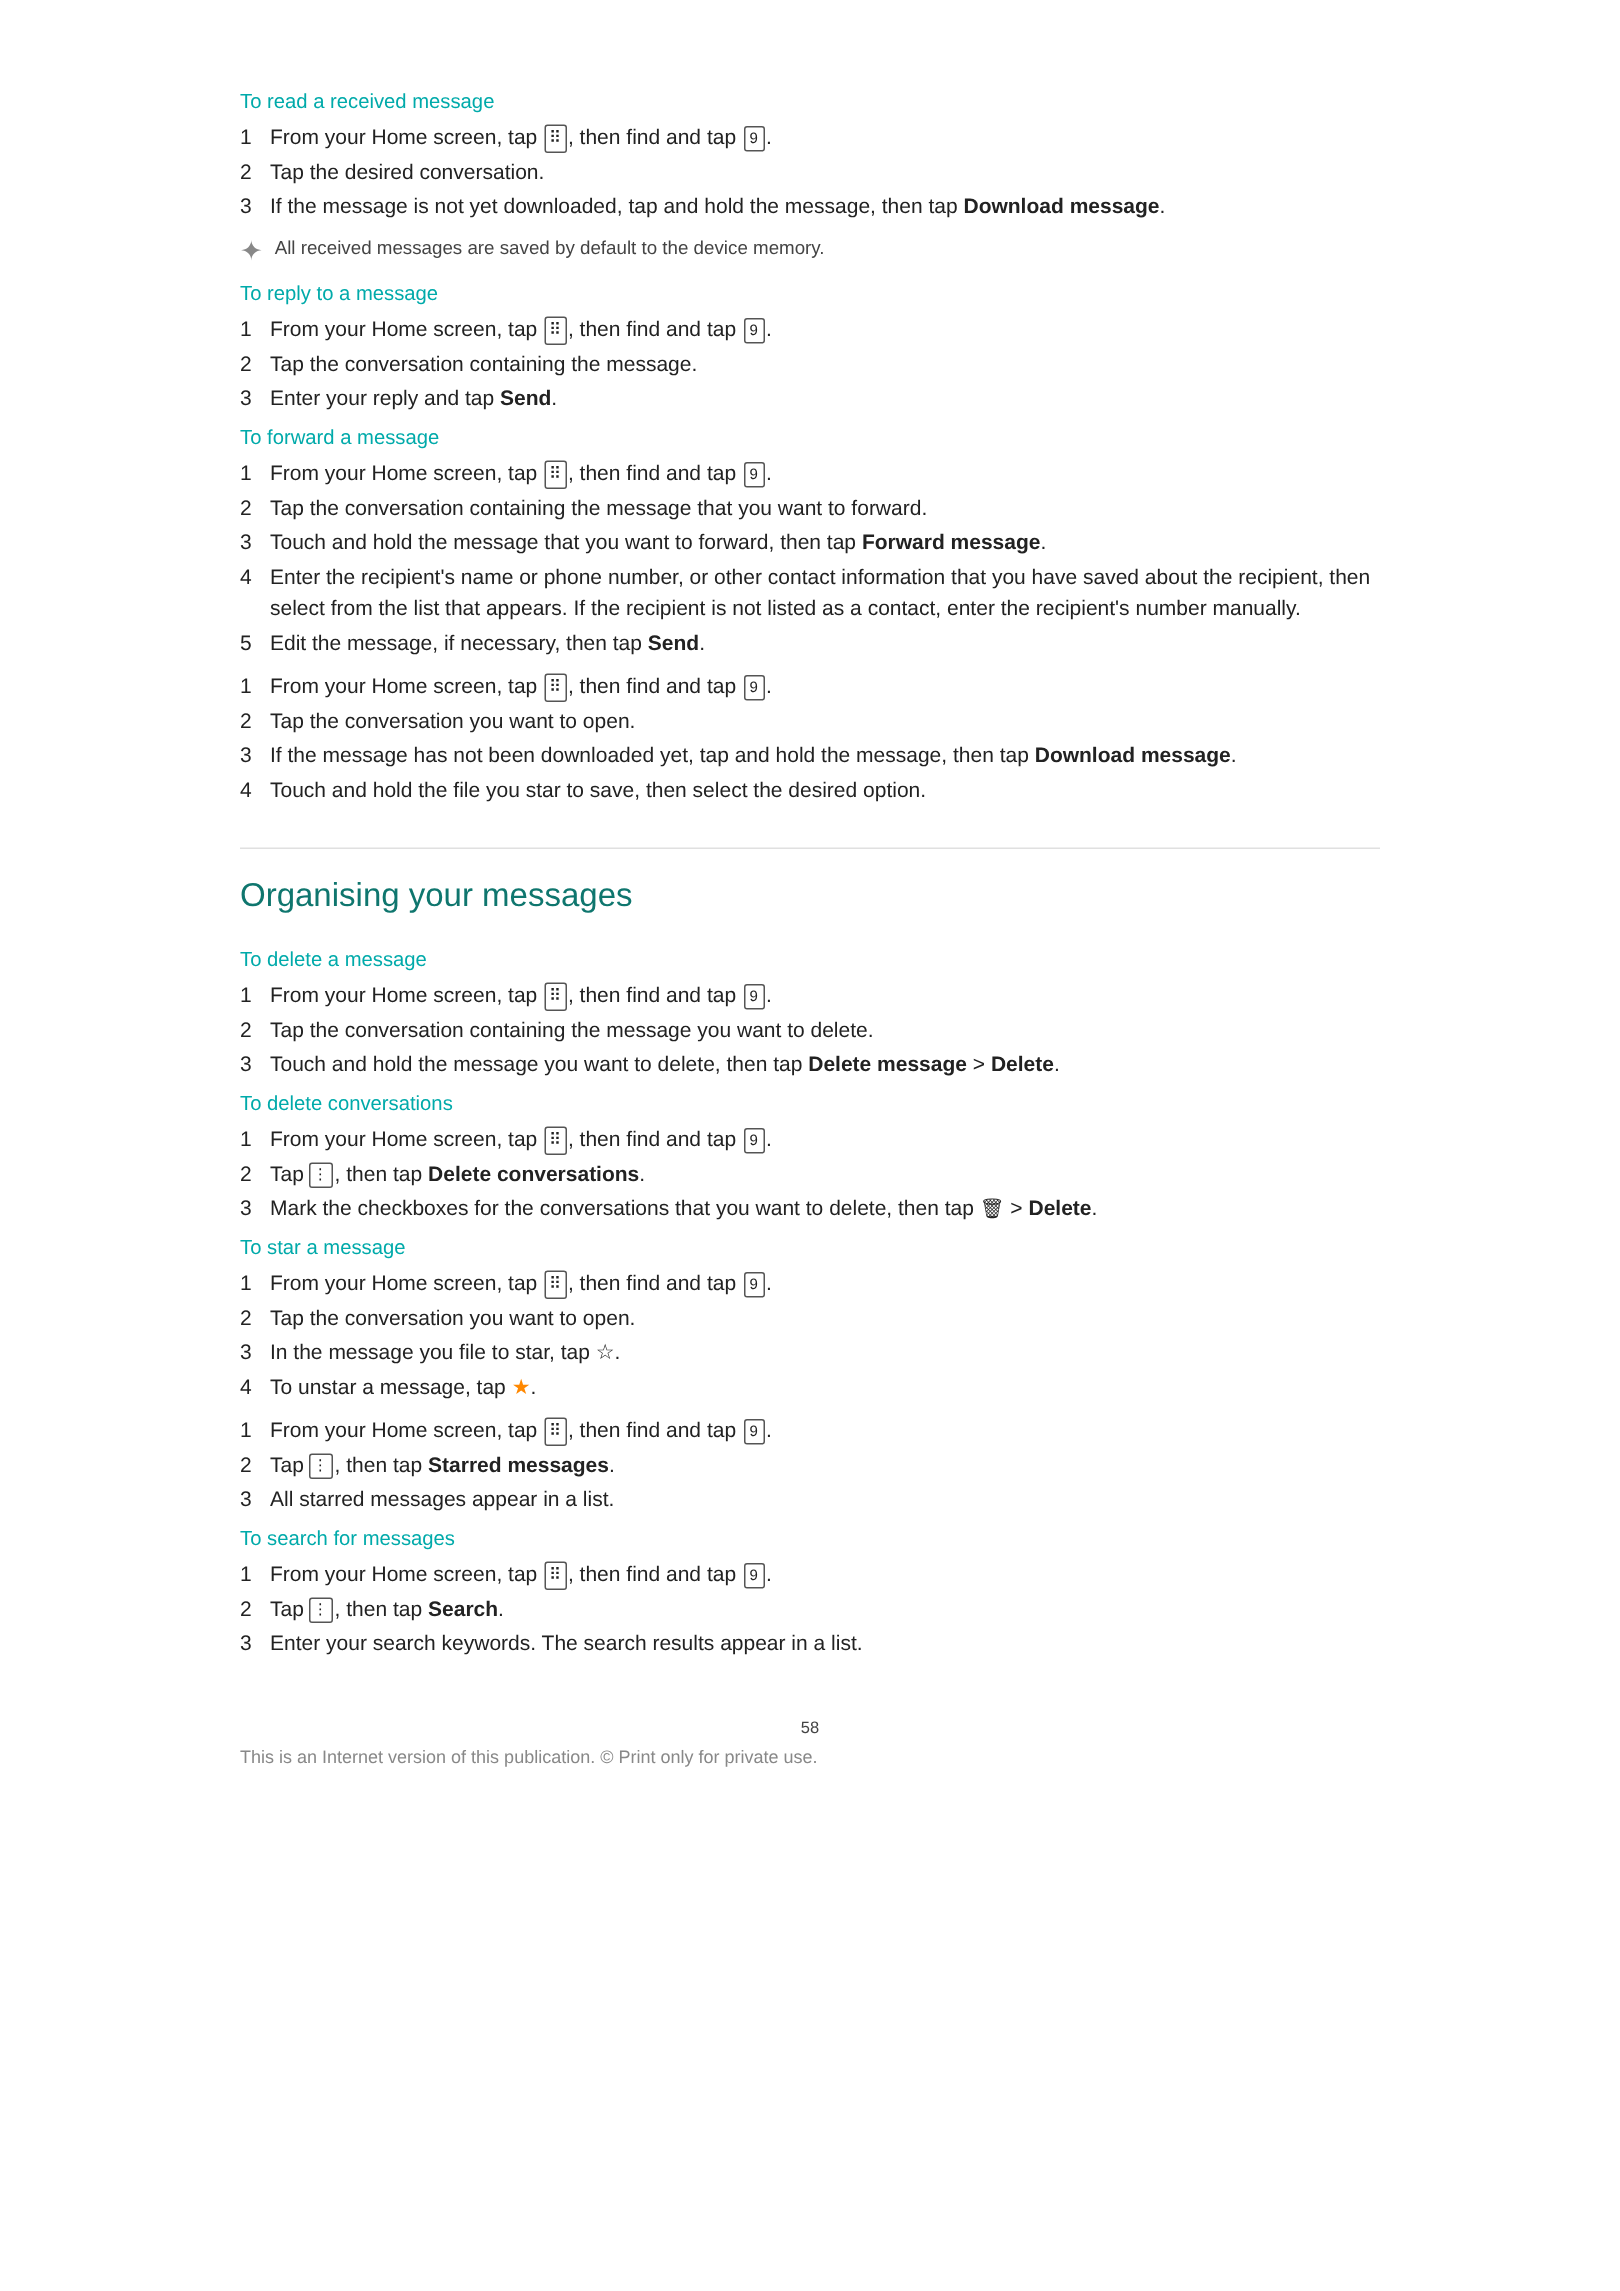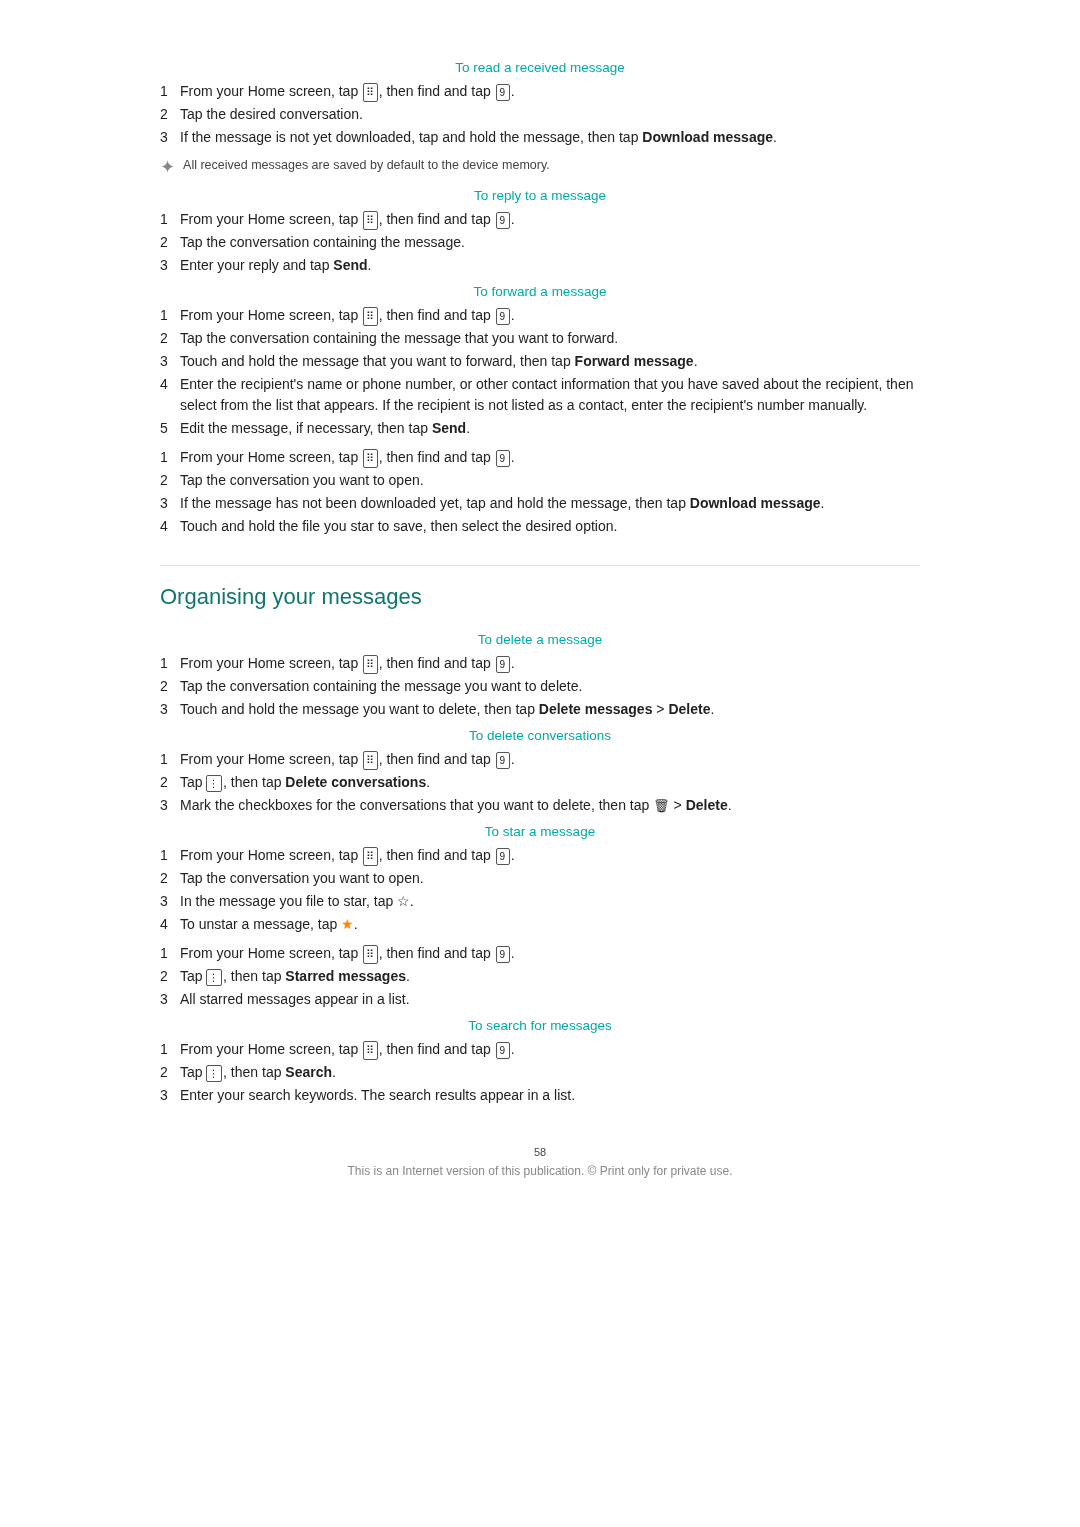--- a/index.html
+++ b/index.html
@@ -17,21 +17,20 @@
       min-height: 1527px;
       background: #ffffff;
       padding: 60px 160px 60px 160px;
       position: relative;
     }
     .section-heading {
       color: #00aaaa;
       font-size: 13.5px;
       margin-bottom: 6px;
       margin-top: 18px;
-      text-align: center;
     }
     .section-heading:first-child {
       margin-top: 0;
     }
     ol {
       margin-left: 0;
       padding-left: 0;
       list-style: none;
       margin-bottom: 8px;
     }
@@ -89,21 +88,21 @@
       color: #888;
       font-size: 12px;
     }
     .page-number {
       margin-top: 12px;
       margin-bottom: 4px;
       color: #444;
       font-size: 11px;
     }
     .footer-note {
-      text-align: center;
+      text-align: left;
       font-size: 12px;
       color: #888;
       margin-top: 6px;
     }
     
     .icon-grid {
       display: inline-block;
       font-size: 11px;
       letter-spacing: 0.5px;
       vertical-align: middle;
@@ -228,21 +227,21 @@
       <li>
         <span class="num">1</span>
         <span class="text">From your Home screen, tap <span class="icon-grid">⠿</span>, then find and tap <span class="icon-grid" style="font-size:10px;padding:0 3px;">9</span>.</span>
       </li>
       <li>
         <span class="num">2</span>
         <span class="text">Tap the conversation containing the message you want to delete.</span>
       </li>
       <li>
         <span class="num">3</span>
-        <span class="text">Touch and hold the message you want to delete, then tap <span class="bold">Delete messages</span> &gt; <span class="bold">Delete</span>.</span>
+        <span class="text">Touch and hold the message you want to delete, then tap <span class="bold">Delete message</span> &gt; <span class="bold">Delete</span>.</span>
       </li>
     </ol>
   </div>
 
   <div>
     <div class="section-heading">To delete conversations</div>
     <ol>
       <li>
         <span class="num">1</span>
         <span class="text">From your Home screen, tap <span class="icon-grid">⠿</span>, then find and tap <span class="icon-grid" style="font-size:10px;padding:0 3px;">9</span>.</span>

